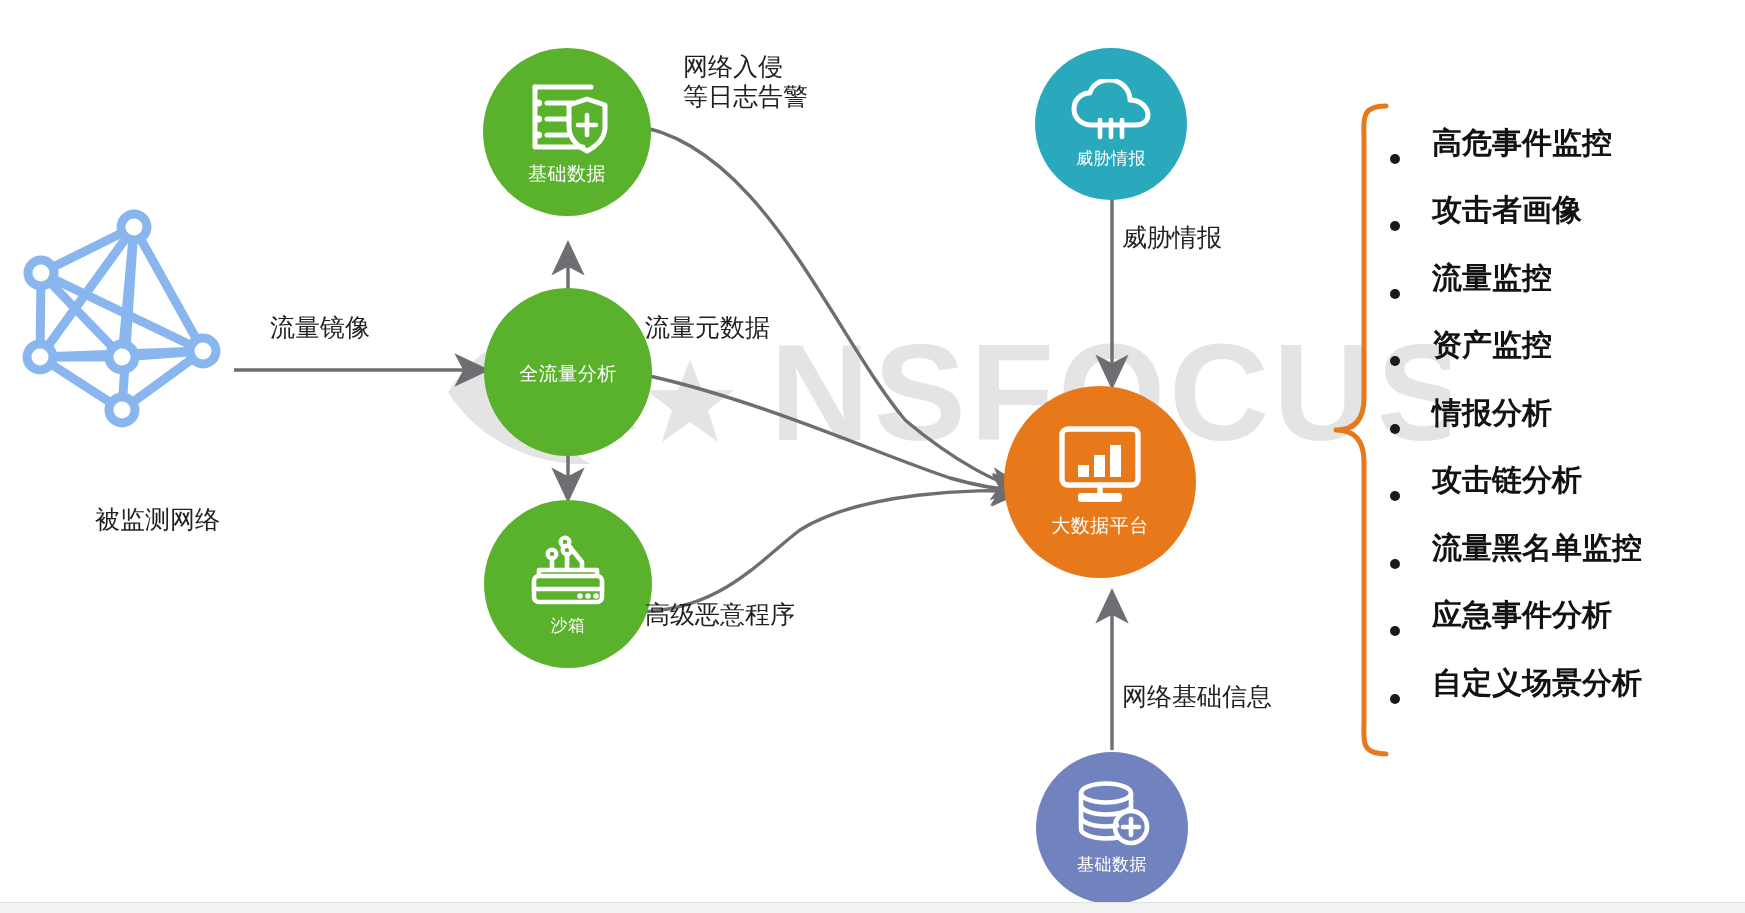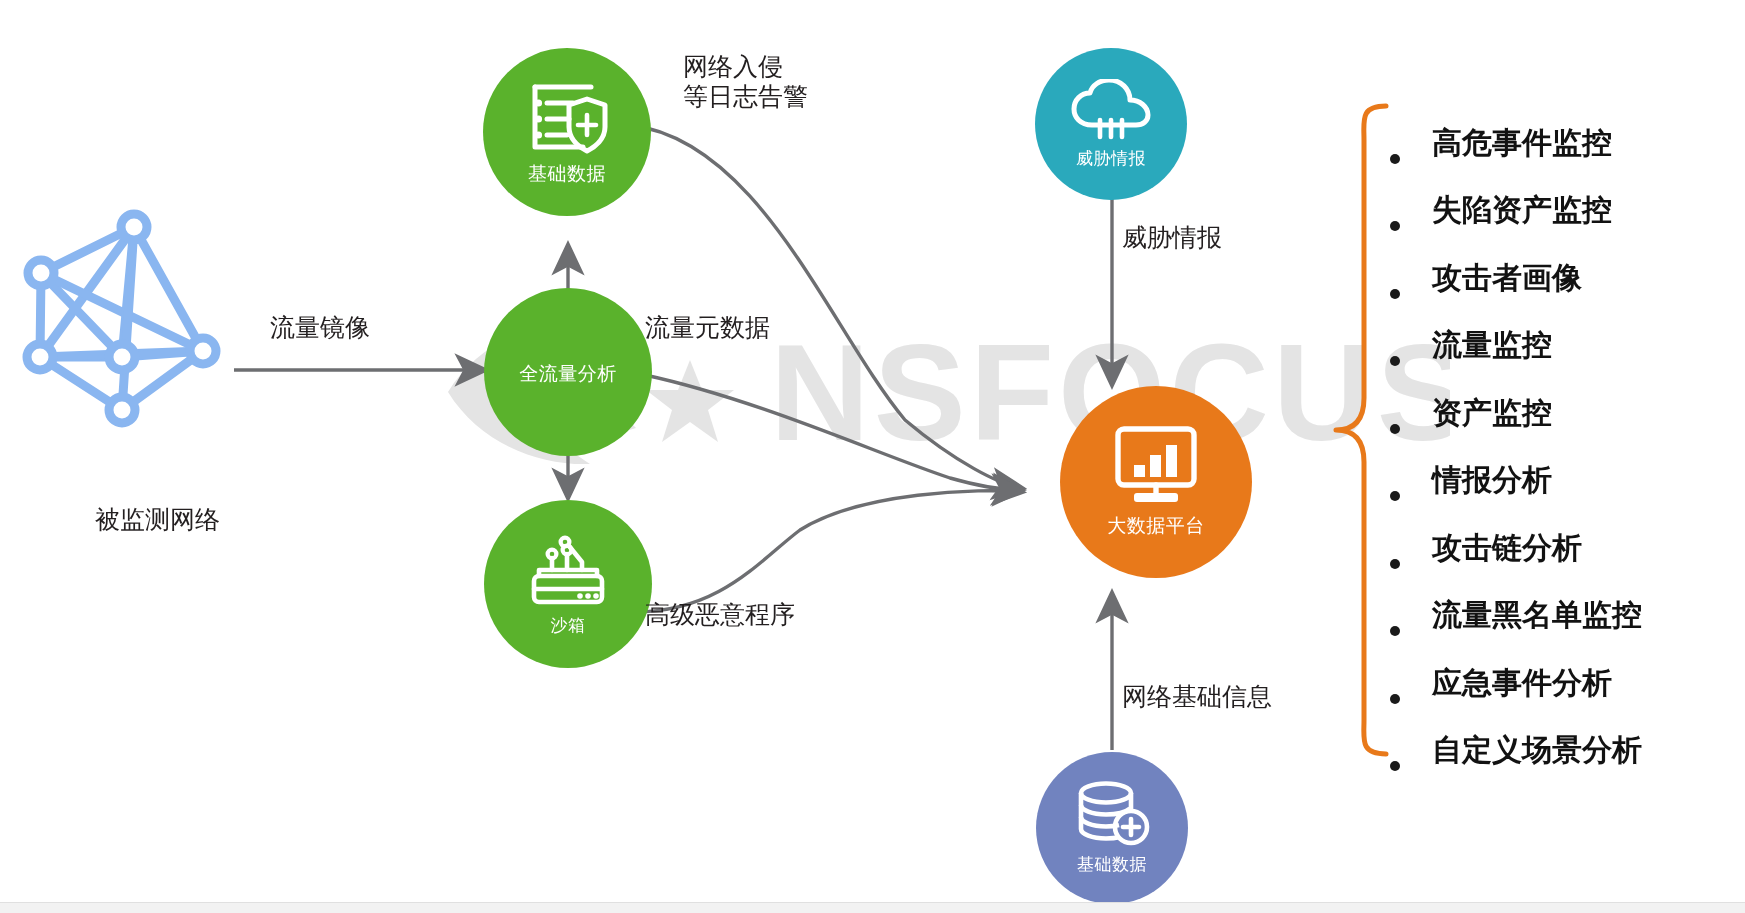--- a/index.html
+++ b/index.html
@@ -258,21 +258,21 @@
         <g stroke="#ffffff" stroke-width="4.6" stroke-linecap="round">
           <line x1="30" y1="41" x2="30" y2="58"></line>
           <line x1="41" y1="41" x2="41" y2="58"></line>
           <line x1="52" y1="41" x2="52" y2="58"></line>
         </g>
       </svg>
     </span>
     <span class="node-label">威胁情报</span>
   </div>
 
-  <div class="node" style="left:1060px; top:386px; width:192px; height:192px; background:#e8791a;">
+  <div class="node" style="left:1004px; top:386px; width:192px; height:192px; background:#e8791a;">
     <span class="glyph">
       <svg width="92" height="84" viewBox="0 0 92 84">
         <rect x="8" y="4" width="76" height="56" rx="6" ry="6" fill="none" stroke="#ffffff" stroke-width="5.4"></rect>
         <g fill="#ffffff">
           <rect x="24" y="40" width="11" height="12"></rect>
           <rect x="40" y="30" width="11" height="22"></rect>
           <rect x="56" y="20" width="11" height="32"></rect>
         </g>
         <g fill="none" stroke="#ffffff" stroke-width="5.4" stroke-linecap="round">
           <line x1="46" y1="60" x2="46" y2="68"></line>
@@ -320,24 +320,20 @@
     <path d="M56 6 C30 6 34 20 34 40 L34 298 C34 320 24 330 6 330 C24 330 34 340 34 362 L34 620 C34 640 30 654 56 654" fill="none" stroke="#e8791a" stroke-width="5" stroke-linecap="round" stroke-linejoin="round"></path>
   </svg>
 
   <div id="outcome-list">
     <div class="bullet-row">
       <span class="bullet-dot"></span>
       <span class="bullet-text">高危事件监控</span>
     </div>
     <div class="bullet-row">
       <span class="bullet-dot"></span>
-      <span class="bullet-text">失陷资产监控</span>
-    </div>
-    <div class="bullet-row">
-      <span class="bullet-dot"></span>
       <span class="bullet-text">攻击者画像</span>
     </div>
     <div class="bullet-row">
       <span class="bullet-dot"></span>
       <span class="bullet-text">流量监控</span>
     </div>
     <div class="bullet-row">
       <span class="bullet-dot"></span>
       <span class="bullet-text">资产监控</span>
     </div>

